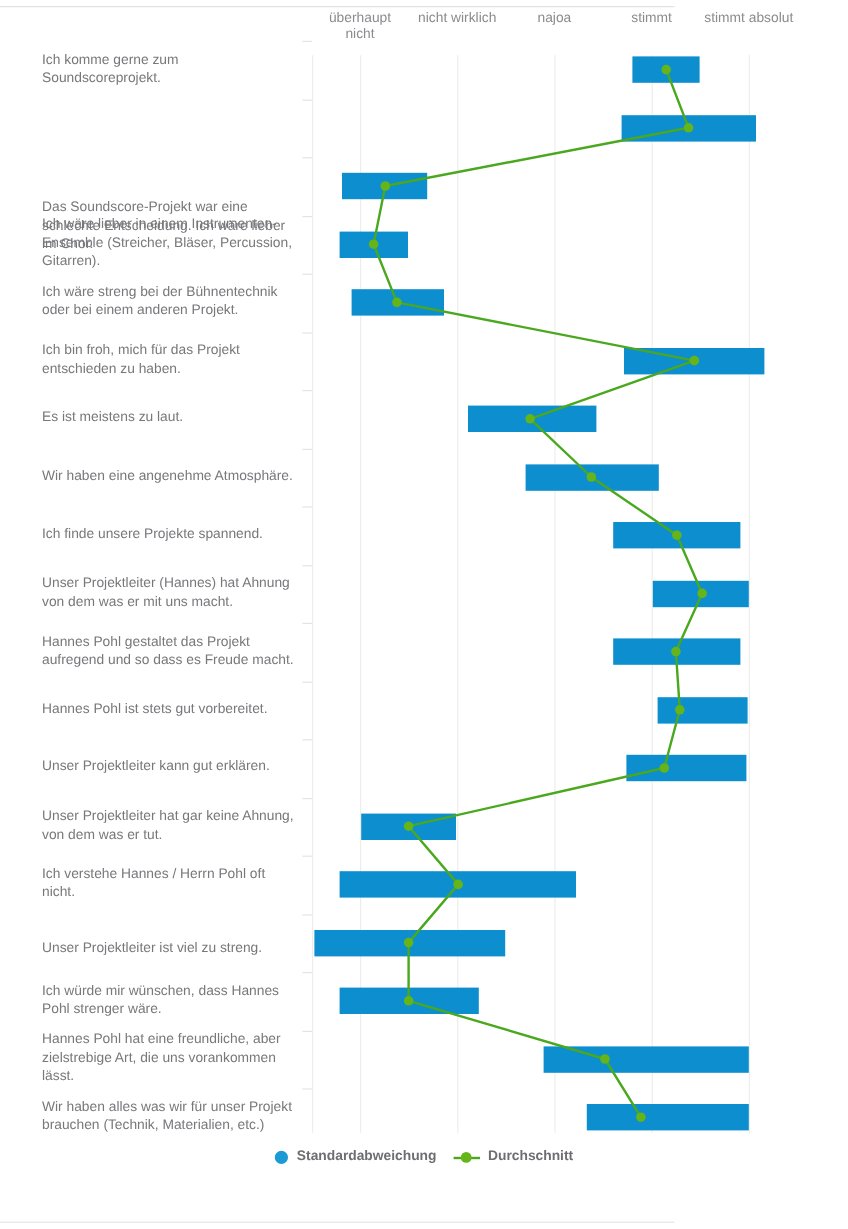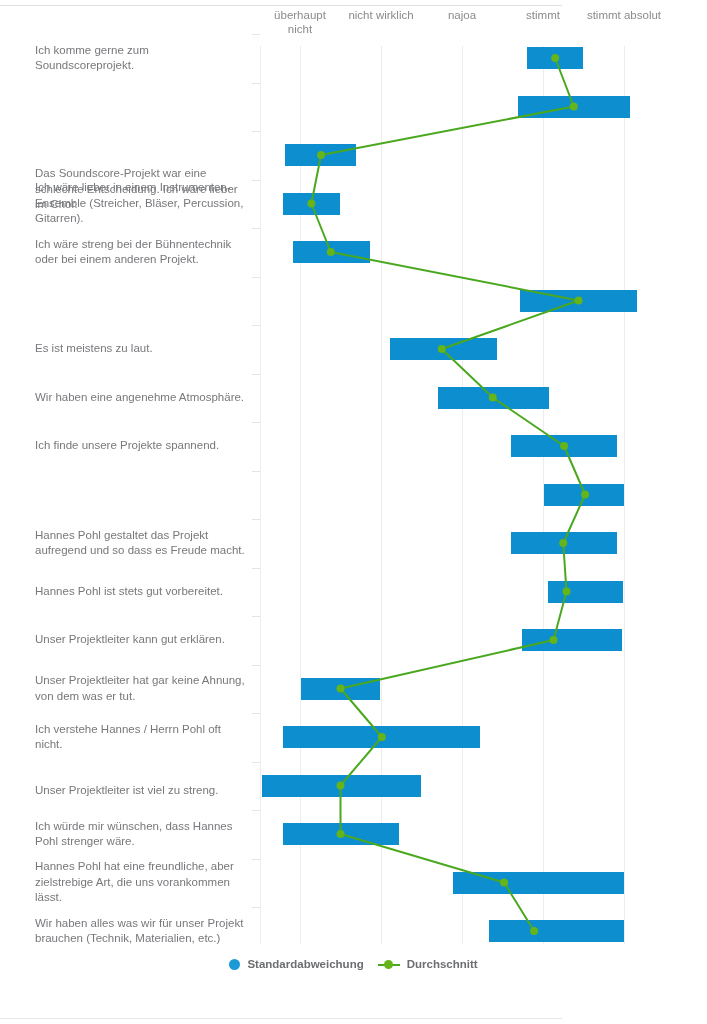--- a/index.html
+++ b/index.html
@@ -186,23 +186,25 @@
       <div class="scale-label" style="left: 202px;">najoa</div>
       <div class="scale-label" style="left: 283px;">stimmt</div>
       <div class="scale-label" style="left: 364px;">stimmt absolut</div>
     </div>
 
   <div id="labels">
       <div class="row-label" style="top: -3.5px;">Ich komme gerne zum Soundscoreprojekt.</div>
       <div class="row-label" style="top: 101px; margin-top: 19px;">Das Soundscore-Projekt war eine schlechte Entscheidung. Ich wäre lieber im Chor.</div>
       <div class="row-label" style="top: 134px;">Ich wäre lieber in einem Instrumenten-Ensemble (Streicher, Bläser, Percussion, Gitarren).</div>
       <div class="row-label" style="top: 190.5px;">Ich wäre streng bei der Bühnentechnik oder bei einem anderen Projekt.</div>
+      <div class="row-label" style="top: 239px;">Ich bin froh, mich für das Projekt entschieden zu haben.</div>
       <div class="row-label" style="top: 295px;">Es ist meistens zu laut.</div>
       <div class="row-label" style="top: 343.5px;">Wir haben eine angenehme Atmosphäre.</div>
       <div class="row-label" style="top: 392px;">Ich finde unsere Projekte spannend.</div>
+      <div class="row-label" style="top: 433px;">Unser Projektleiter (Hannes) hat Ahnung von dem was er mit uns macht.</div>
       <div class="row-label" style="top: 481.5px;">Hannes Pohl gestaltet das Projekt aufregend und so dass es Freude macht.</div>
       <div class="row-label" style="top: 537.5px;">Hannes Pohl ist stets gut vorbereitet.</div>
       <div class="row-label" style="top: 586px;">Unser Projektleiter kann gut erklären.</div>
       <div class="row-label" style="top: 627px;">Unser Projektleiter hat gar keine Ahnung, von dem was er tut.</div>
       <div class="row-label" style="top: 675.5px;">Ich verstehe Hannes / Herrn Pohl oft nicht.</div>
       <div class="row-label" style="top: 737px;">Unser Projektleiter ist viel zu streng.</div>
       <div class="row-label" style="top: 772.5px;">Ich würde mir wünschen, dass Hannes Pohl strenger wäre.</div>
       <div class="row-label" style="top: 813px;">Hannes Pohl hat eine freundliche, aber zielstrebige Art, die uns vorankommen lässt.</div>
       <div class="row-label" style="top: 869.5px;">Wir haben alles was wir für unser Projekt brauchen (Technik, Materialien, etc.)</div>
     </div>

